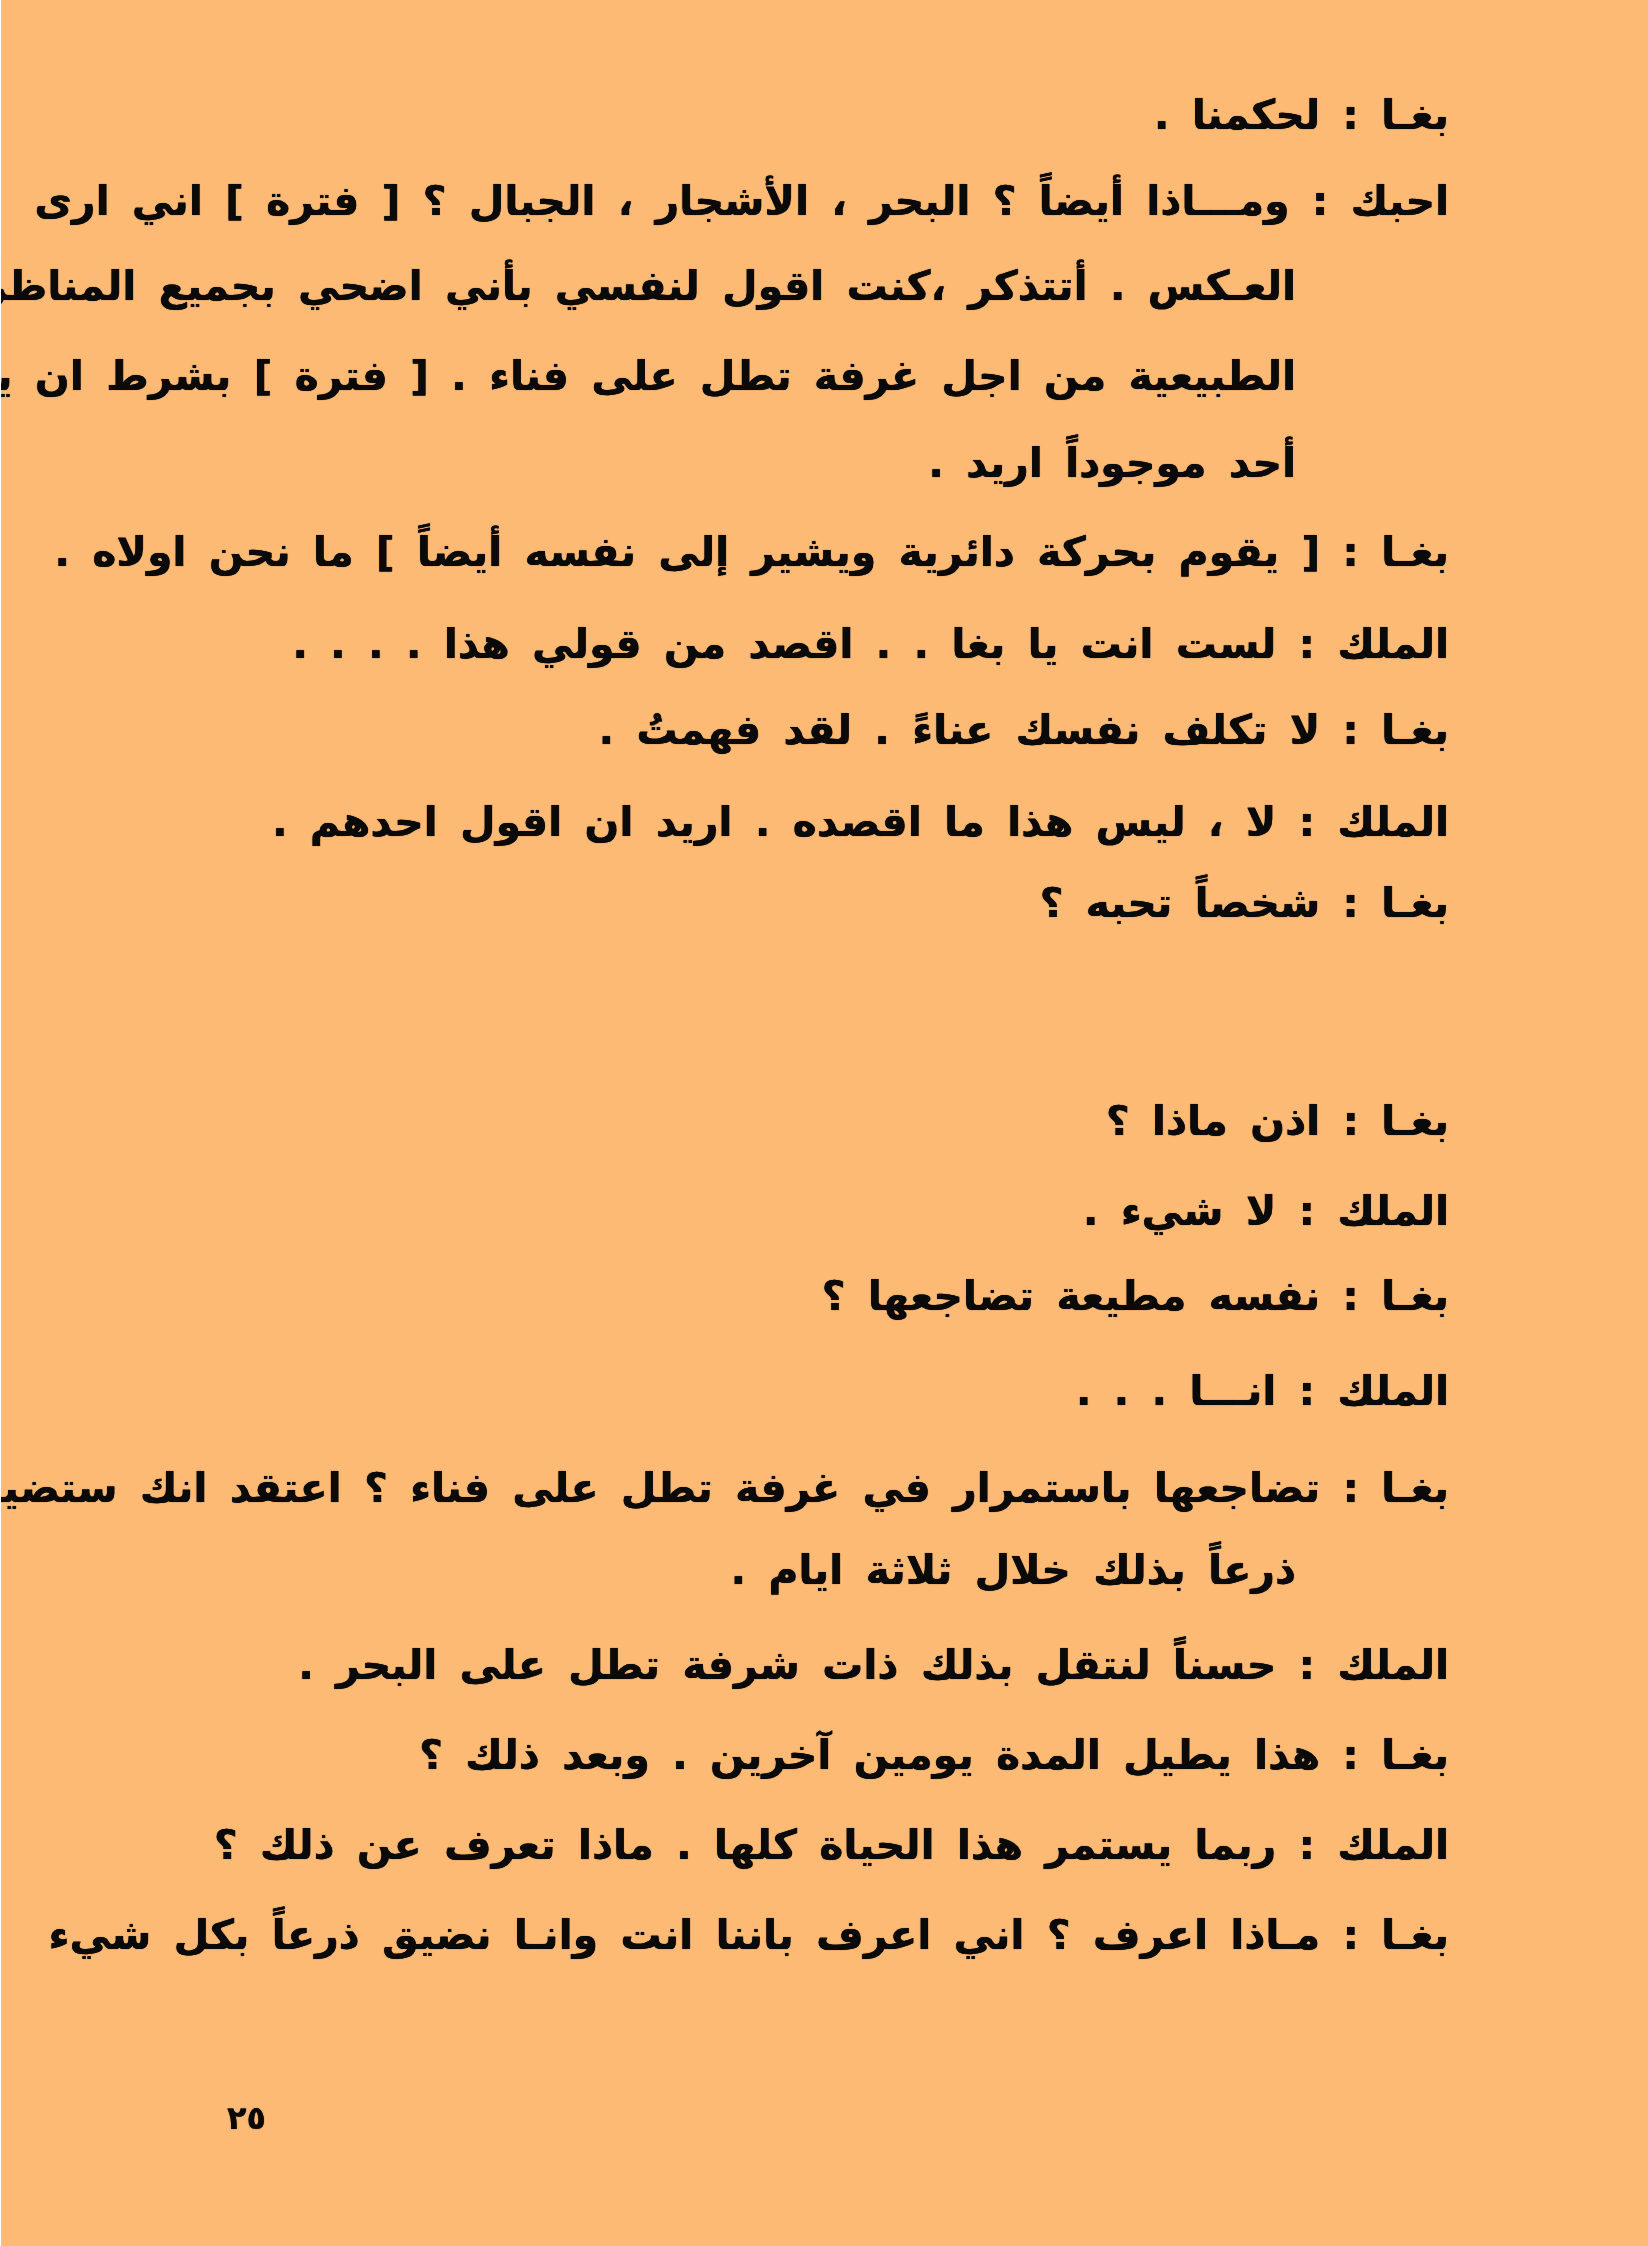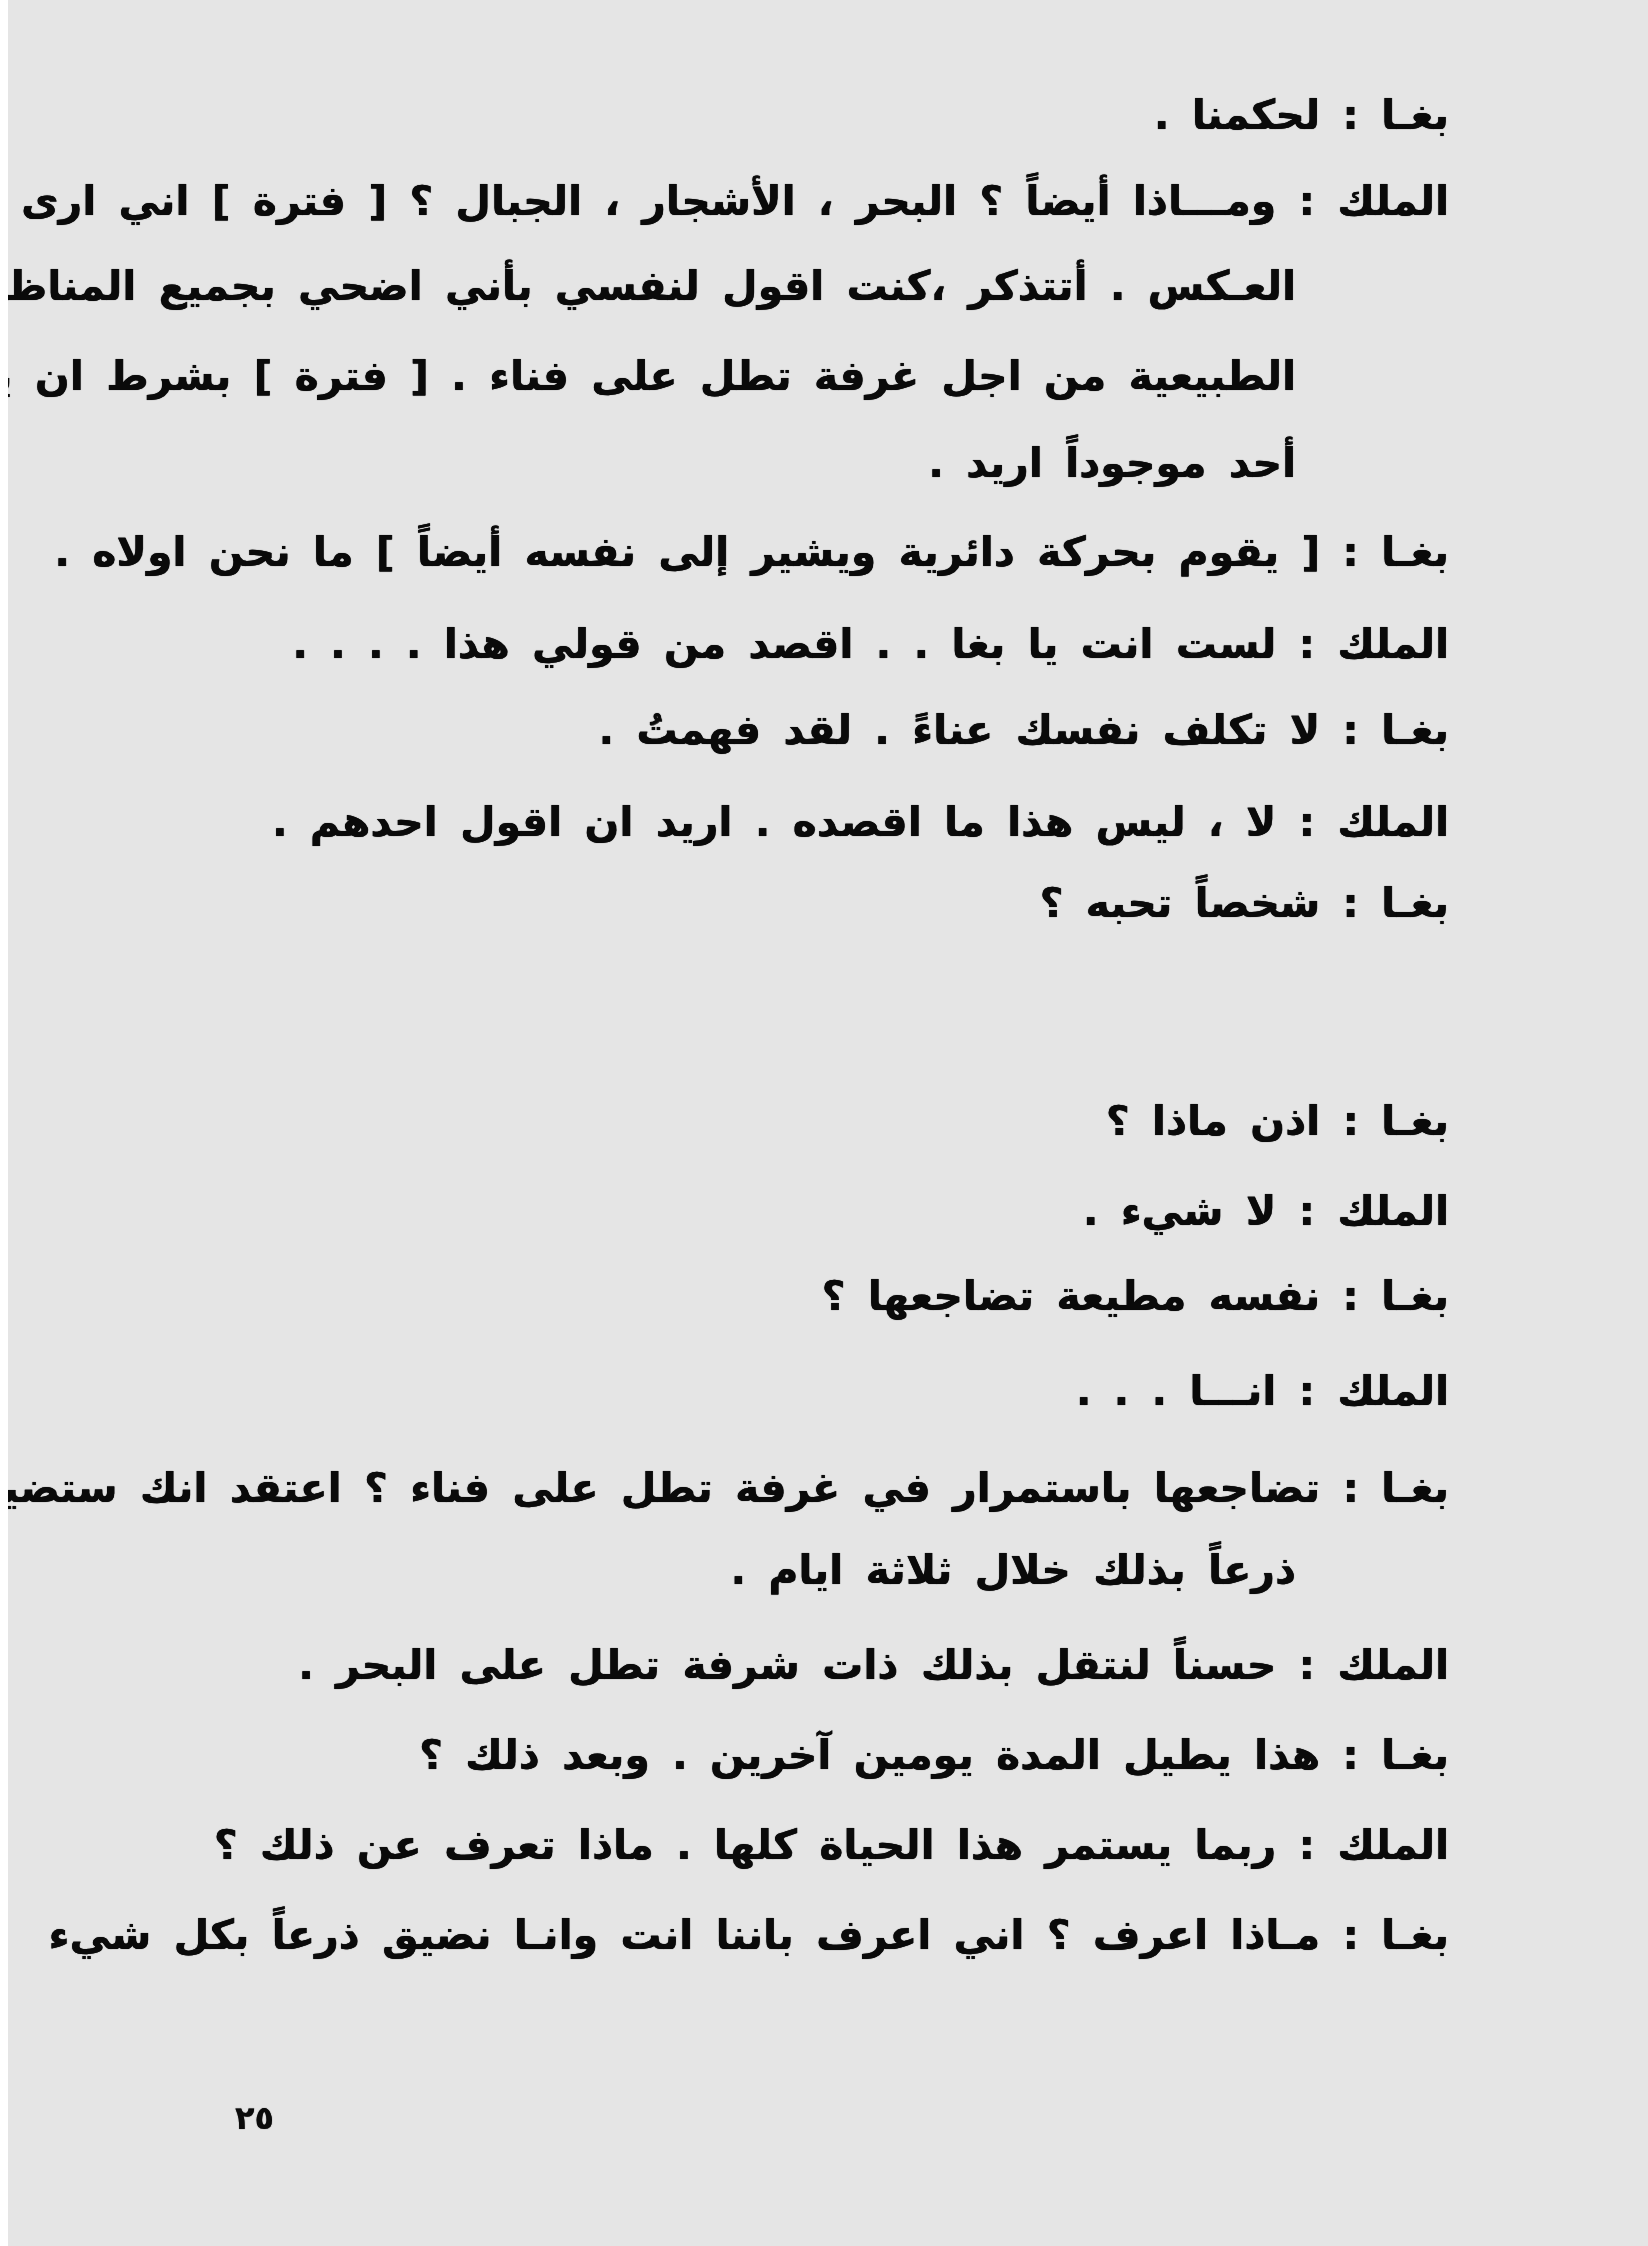--- a/index.html
+++ b/index.html
@@ -4,22 +4,21 @@
 <style>
   html,body{margin:0;padding:0;}
   body{
     width:1649px;height:2247px;position:relative;
     background:#ffffff;
     font-family:"DejaVu Sans", sans-serif;
     color:#0a0a0a;
   }
   .page{
     position:absolute;inset:0;direction:rtl;overflow:hidden;
-    background:#e5e5e5;
-    margin-left:8px;
+    background:#fdba74;
   }
   .ln{
     position:absolute;
     white-space:nowrap;
     font-size:41px;
     font-weight:700;
     line-height:1.25;
     letter-spacing:0;
     word-spacing:8px;
     color:#0a0a0a;
@@ -35,21 +34,21 @@
     font-size:32px;font-weight:700;
     direction:rtl;
     text-shadow:0 0 0.9px rgba(0,0,0,0.85);
   }
 </style>
 </head>
 <body>
 
 <div class="page">
   <div class="ln sp" style="top:90px">بغـا : لحكمنا .</div>
-  <div class="ln sp" style="top:176px">الملك : ومـــاذا أيضاً ؟ البحر ، الأشجار ، الجبال ؟ [ فترة ] اني ارى</div>
+  <div class="ln sp" style="top:176px">احبك : ومـــاذا أيضاً ؟ البحر ، الأشجار ، الجبال ؟ [ فترة ] اني ارى</div>
   <div class="ln ct" style="top:261px">العـكس . أتتذكر ،كنت اقول لنفسي بأني اضحي بجميع المناظر</div>
   <div class="ln ct" style="top:351px">الطبيعية من اجل غرفة تطل على فناء . [ فترة ] بشرط ان يكون</div>
   <div class="ln ct" style="top:438px">أحد موجوداً اريد .</div>
   <div class="ln sp" style="top:527px">بغـا : [ يقوم بحركة دائرية ويشير إلى نفسه أيضاً ] ما نحن اولاه .</div>
   <div class="ln sp" style="top:619px">الملك : لست انت يا بغا . . اقصد من قولي هذا . . . .</div>
   <div class="ln sp" style="top:705px">بغـا : لا تكلف نفسك عناءً . لقد فهمتُ .</div>
   <div class="ln sp" style="top:797px">الملك : لا ، ليس هذا ما اقصده . اريد ان اقول احدهم .</div>
   <div class="ln sp" style="top:878px">بغـا : شخصاً تحبه ؟</div>
   <div class="ln sp" style="top:1096px">بغـا : اذن ماذا ؟</div>
   <div class="ln sp" style="top:1186px">الملك : لا شيء .</div>

